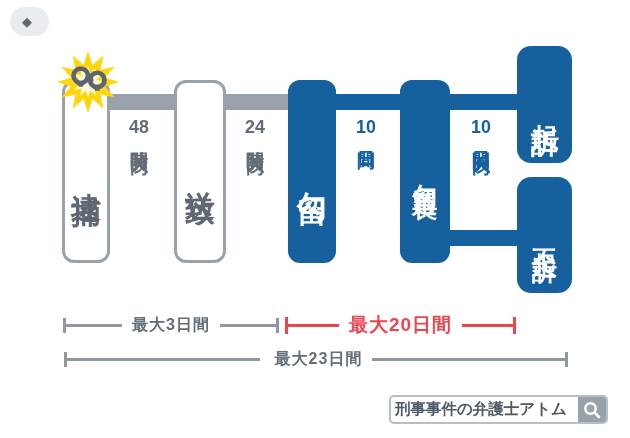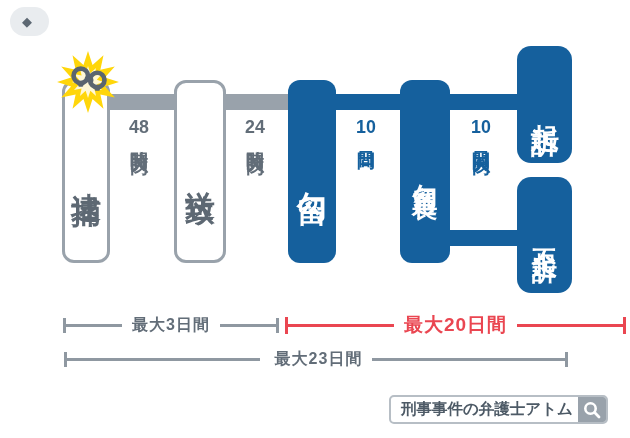--- a/index.html
+++ b/index.html
@@ -61,32 +61,32 @@
   
   .burst{position:absolute;left:55px;top:49px;width:66px;height:66px;z-index:2;}
 
   
   .measure{position:absolute;display:flex;align-items:center;font-weight:bold;z-index:1;}
   .measure .tick{width:3px;height:15px;background:currentColor;flex:none;}
   .measure .seg{flex:1;height:3px;background:currentColor;}
   .measure .mlabel{margin:0 10px;white-space:nowrap;letter-spacing:1px;}
   .m3 {left:63px; top:315px;width:216px;color:#8f98a1;font-size:16px;}
   .m3 .mlabel{color:#626d78;}
-  .m20{left:285px;top:312px;width:341px;color:#ea4651;font-size:19px;text-align:right;}
+  .m20{left:285px;top:312px;width:231px;color:#ea4651;font-size:19px;text-align:right;}
   .m20 .tick{height:17px;}
   .m23{left:64px; top:349px;width:504px;color:#8f98a1;font-size:16px;}
   .m23 .mlabel{color:#626d78;margin-left:15px;}
 
   
   .search{
     position:absolute;left:389px;top:395px;width:219px;height:29px;box-sizing:border-box;
     background:#ffffff;border:2px solid #b7bec5;border-radius:5px;
     display:flex;align-items:center;overflow:hidden;
   }
-  .search-text{flex:1;padding-left:10px;font-size:15.5px;font-weight:bold;color:#4d5a66;white-space:nowrap;}
+  .search-text{flex:1;padding-left:4px;font-size:15.5px;font-weight:bold;color:#4d5a66;white-space:nowrap;}
   .search-btn{
     width:28px;align-self:stretch;background:#99a2ab;flex:none;
     display:flex;align-items:center;justify-content:center;cursor:pointer;
   }
 </style>
 </head>
 <body>
 
 <div class="stage">
 

